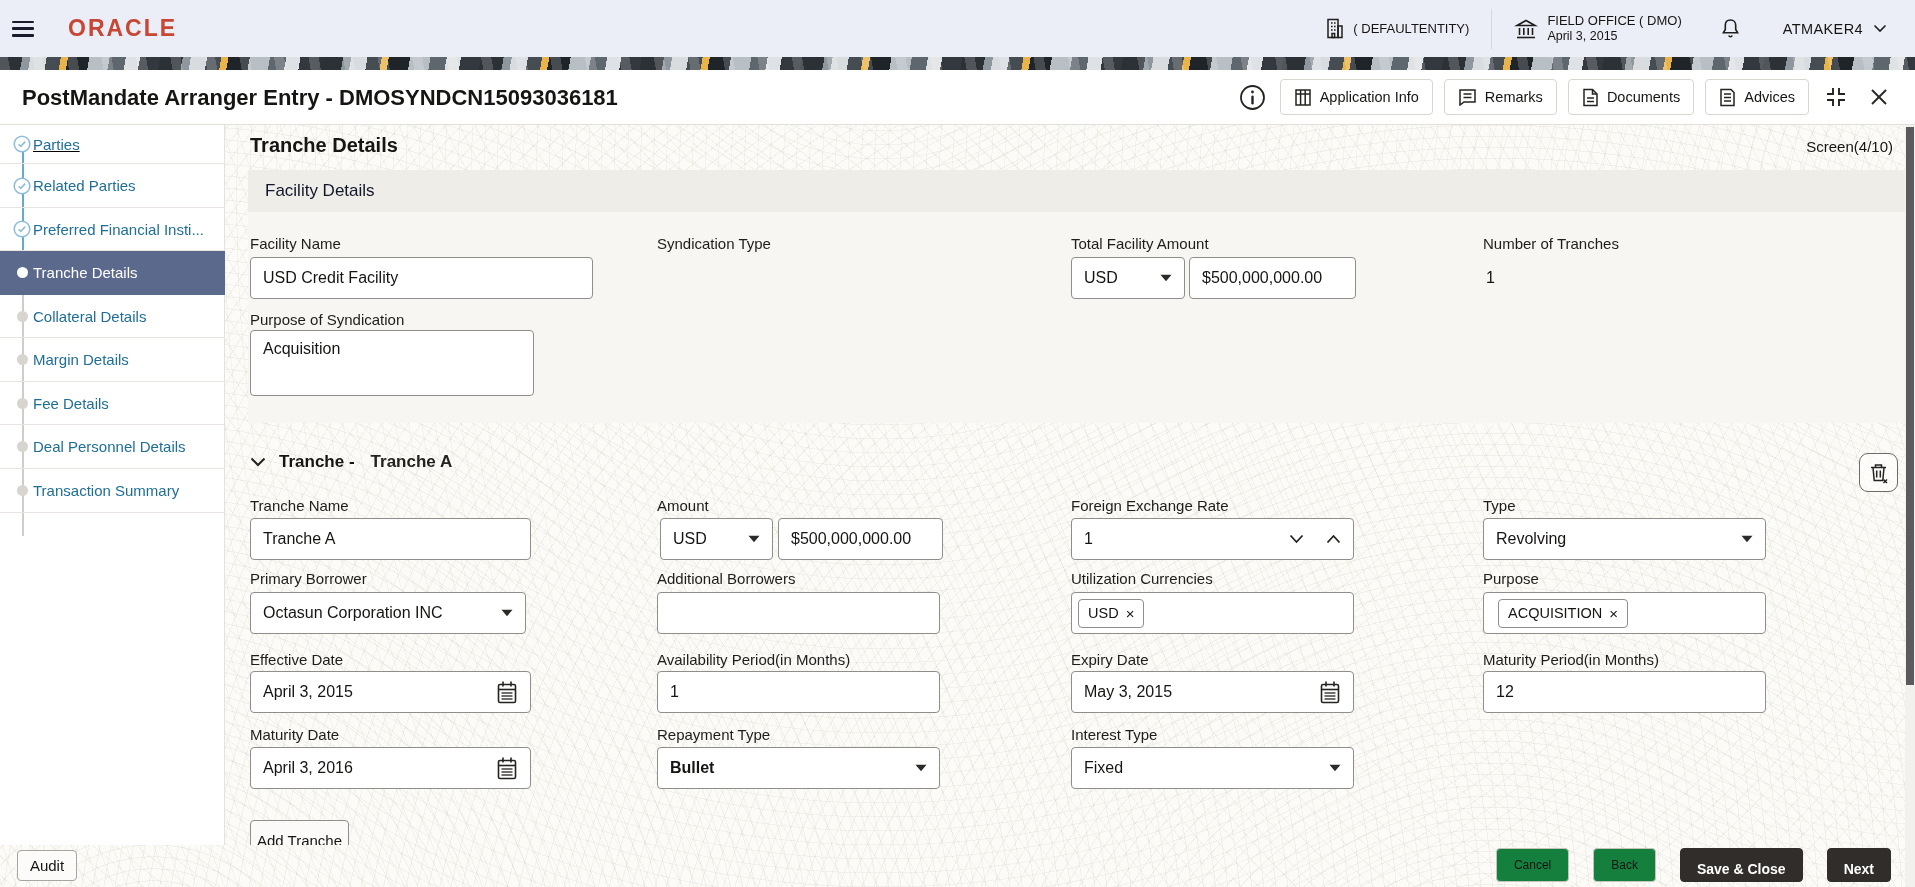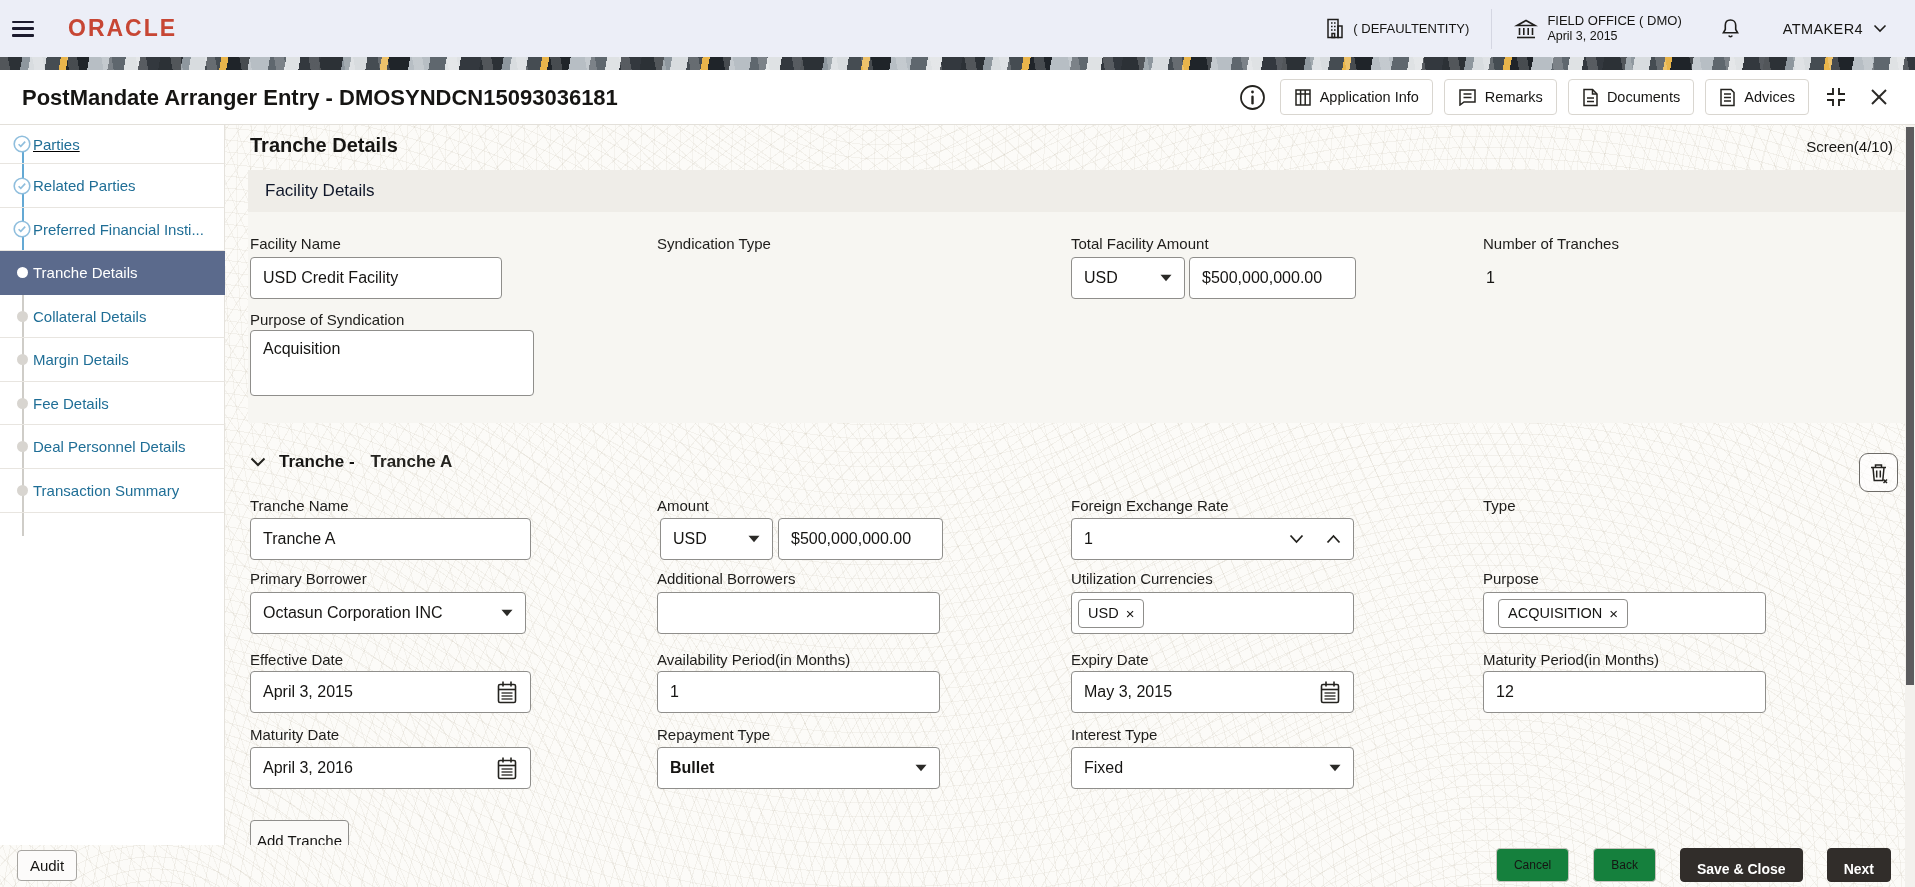--- a/index.html
+++ b/index.html
@@ -291,21 +291,21 @@
 
   <div class="heading">Tranche Details</div>
   <div class="screen-ind">Screen(4/10)</div>
 
   <div class="card-header">
     <span>Facility Details</span>
   </div>
   <div class="card-body"></div>
 
   <div class="lbl" style="left:250px;top:235px;">Facility Name</div>
-  <input class="inp" style="left: 250px; top: 257px; width: 252px;" value="USD Credit Facility">
+  <input class="inp" style="left: 250px; top: 257px; width: 343px;" value="USD Credit Facility">
 
   <div class="lbl" style="left:657px;top:235px;">Syndication Type</div>
 
   <div class="lbl" style="left:1071px;top:235px;">Total Facility Amount</div>
   <div class="inp sel" style="left:1071px;top:257px;width:114px;">
     <span>USD</span>
     <span class="caret ico">
         <svg width="12" height="8" viewBox="0 0 12 8">
           <path d="M0.5 0.8 H11.5 L6 7.2 Z" fill="#2B2A27"></path>
         </svg>
@@ -365,20 +365,28 @@
         </svg>
     </span>
     <span class="ico">
       <svg width="15" height="10" viewBox="0 0 15 10" fill="none" stroke="#24231F" stroke-width="1.8">
           <path d="M1.5 8.5 L7.5 2 L13.5 8.5"></path>
         </svg>
     </span>
   </div>
 
   <div class="lbl" style="left:1483px;top:497px;">Type</div>
+  <div class="inp sel" style="left:1483px;top:518px;width:283px;">
+    <span>Revolving</span>
+    <span class="caret ico">
+        <svg width="12" height="8" viewBox="0 0 12 8">
+          <path d="M0.5 0.8 H11.5 L6 7.2 Z" fill="#2B2A27"></path>
+        </svg>
+      </span>
+  </div>
 
   <div class="lbl" style="left:250px;top:570px;">Primary Borrower</div>
   <div class="inp sel" style="left:250px;top:592px;width:276px;">
     <span>Octasun Corporation INC</span>
     <span class="caret ico">
         <svg width="12" height="8" viewBox="0 0 12 8">
           <path d="M0.5 0.8 H11.5 L6 7.2 Z" fill="#2B2A27"></path>
         </svg>
       </span>
   </div>

